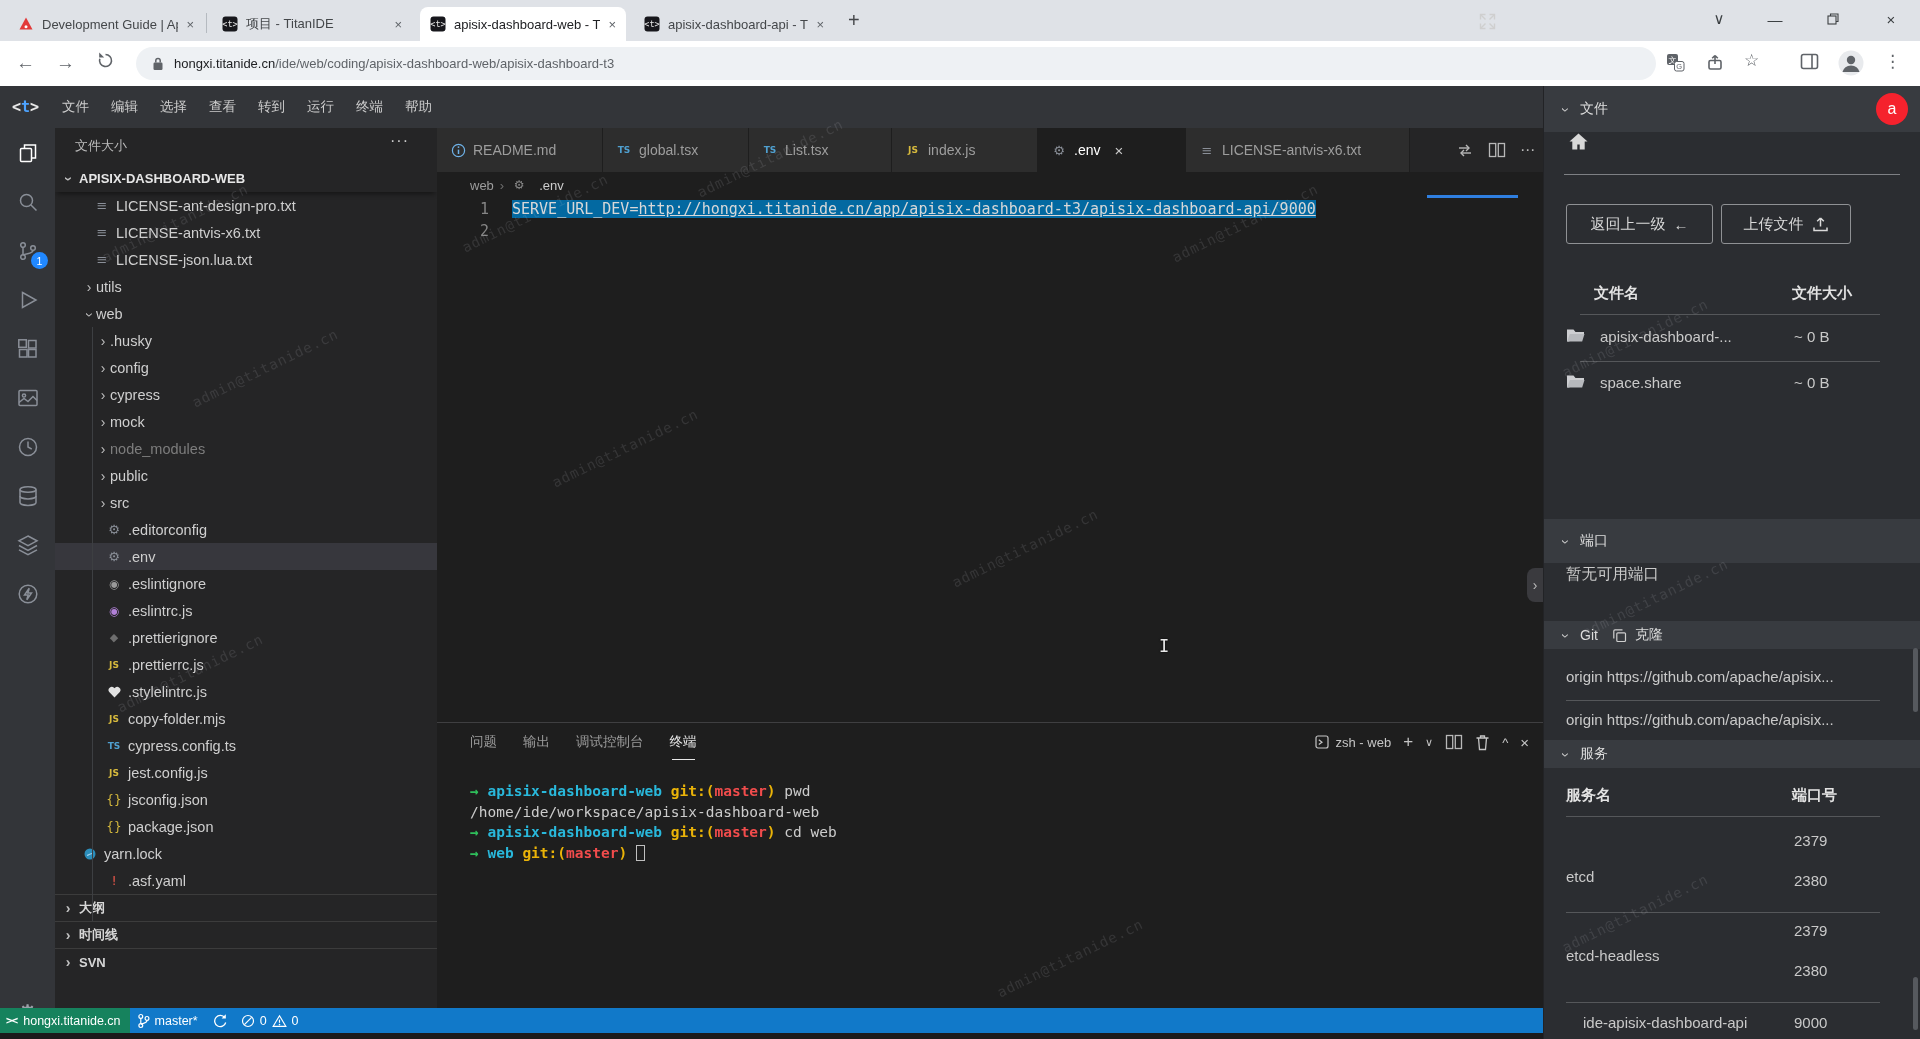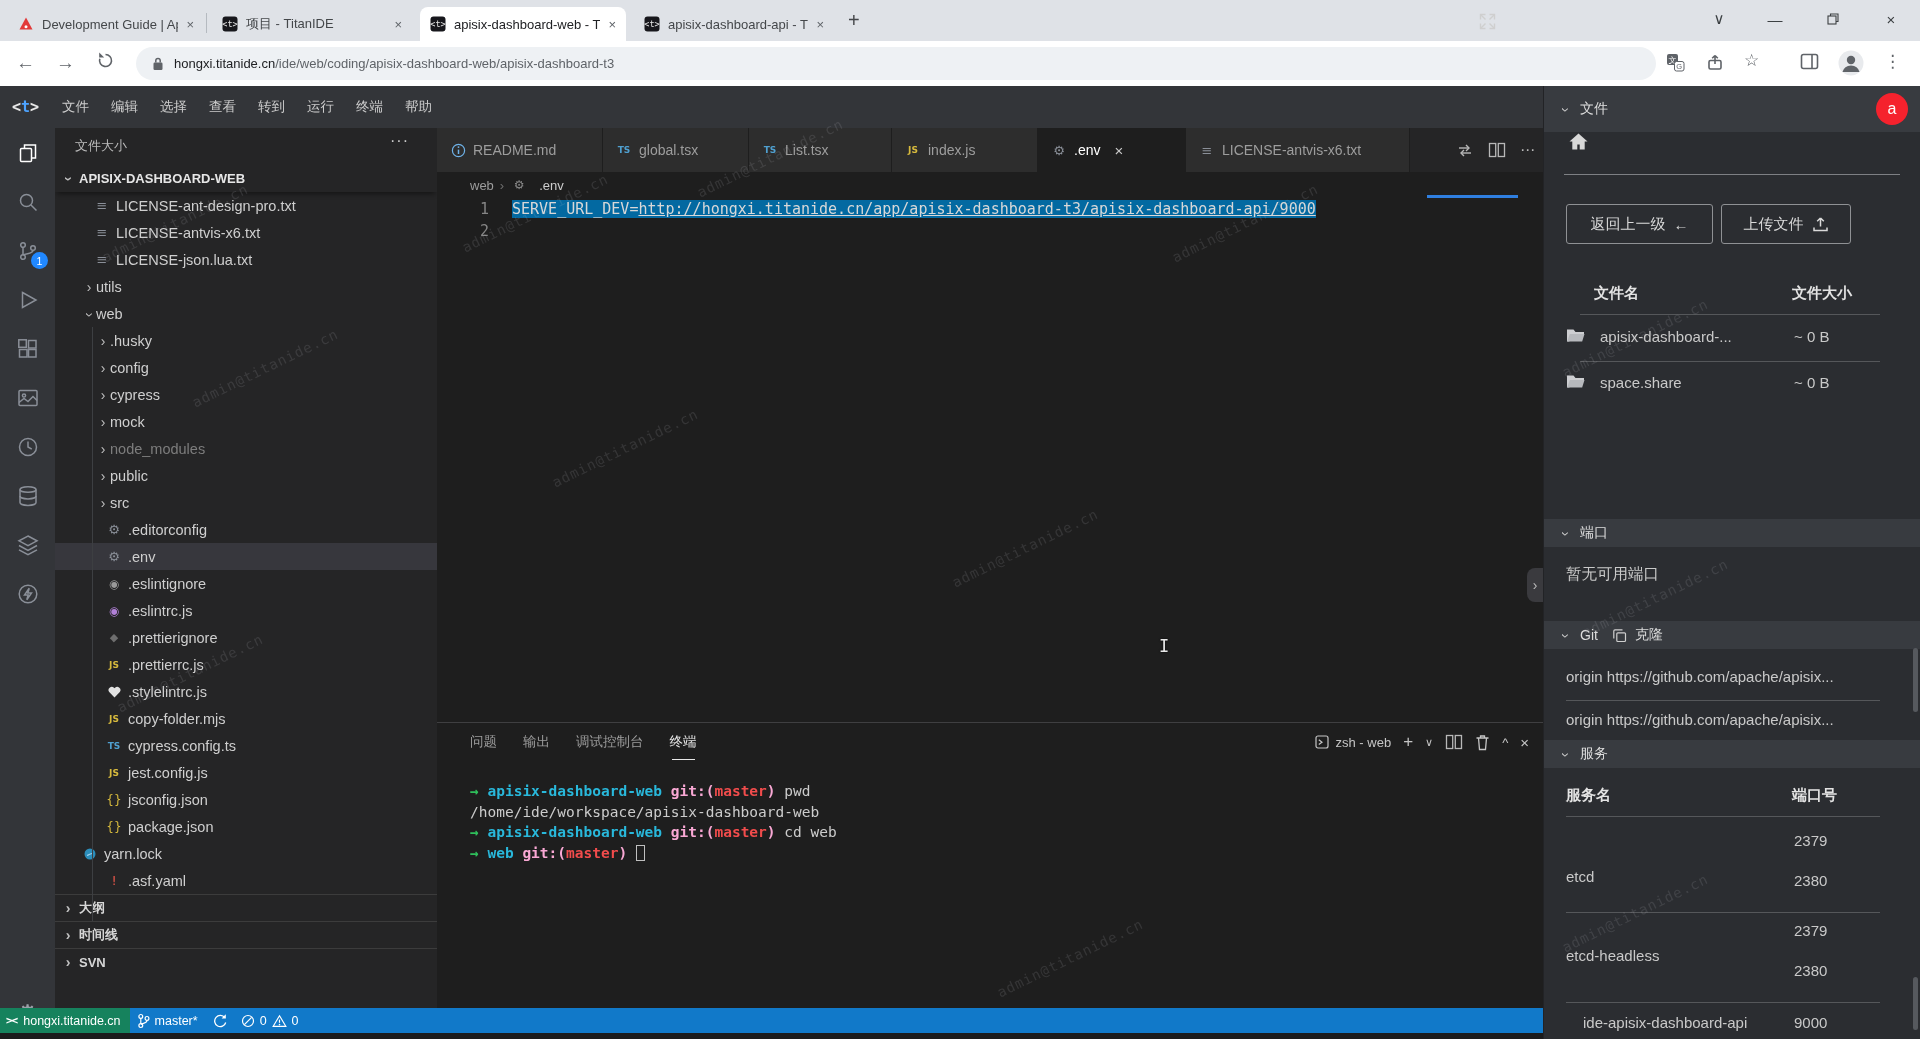--- a/index.html
+++ b/index.html
@@ -91,21 +91,21 @@
   #panel{position:absolute;left:0;top:594px;width:1106px;height:286px;border-top:1px solid #3f3f41;background:#1e1e1e;}
   #panel-tabs{position:absolute;left:33px;top:0;height:38px;display:flex;gap:26px;align-items:center;font-size:13.5px;color:#9d9d9d;}
   .ptab.active{color:#e7e7e7;position:relative;}
   .ptab.active:after{content:"";position:absolute;left:2px;right:2px;bottom:-9px;height:1px;background:#e7e7e7;}
   #panel-actions{position:absolute;right:14px;top:0;height:38px;display:flex;align-items:center;gap:12px;color:#c5c5c5;font-size:13px;}
   #panel-actions .chip{display:flex;align-items:center;gap:6px;}
   #term{position:absolute;left:33px;top:58px;font-family:"DejaVu Sans Mono",monospace;font-size:14.5px;line-height:20.5px;color:#cccccc;}
   .tl{white-space:pre;}
   .tg{color:#2fbf5b;font-weight:bold;}
   .tc{color:#29b8db;font-weight:bold;}
-  .tb{color:#f9a8d4;font-weight:bold;}
+  .tb{color:#eab308;font-weight:bold;}
   .tr{color:#f14c4c;font-weight:bold;}
   .tcur{display:inline-block;width:9px;height:16px;border:1px solid #bfbfbf;vertical-align:-3px;}
 
   
   #rightbar{left:1543px;top:86px;width:377px;height:953px;background:#2b2d31;color:#d6d6d6;border-left:1px solid #222326;}
   .rb-head{position:absolute;left:0;width:377px;background:#383b40;display:flex;align-items:center;
     font-size:14px;color:#dddddd;padding-left:14px;gap:8px;}
   .rb-head .tw{color:#cccccc;}
   #rb-avatar{position:absolute;right:12px;top:7px;width:32px;height:32px;border-radius:50%;background:#f5222d;
     color:#fff;display:flex;align-items:center;justify-content:center;font-size:16px;}
@@ -656,21 +656,21 @@
         <span class="abs" style="left: 22px; top: 288px;">
           <svg width="19" height="15" viewBox="0 0 19 15">
             <path d="M1 1.5h6.5l2 2.5H18v2H6.2L3.3 13.5H1z" fill="#cdced1"></path>
             <path d="M3.8 6h14.7l-2.3 7.5H1.2z" fill="#b7b9bd"></path>
           </svg>
         </span>
         <span class="rb-cell" style="left: 56px; top: 288px;">space.share</span>
         <span class="rb-cell" style="left: 250px; top: 288px;">~ 0 B</span>
       </div>
 
-    <div class="rb-head" style="top:433px;height:28px">
+    <div class="rb-head" style="top:433px;height:44px">
       <span class="tw exp">›</span>
       <span>端口</span>
     </div>
     <span class="rb-cell" style="left:22px;top:478px;font-size:15.5px">暂无可用端口</span>
 
     <div class="rb-head" style="top:535px;height:28px">
       <span class="tw exp">›</span>
       <span>Git</span>
       <span id="clone-slot" style="margin-left:6px">
           <svg width="15" height="15" viewBox="0 0 15 15">

